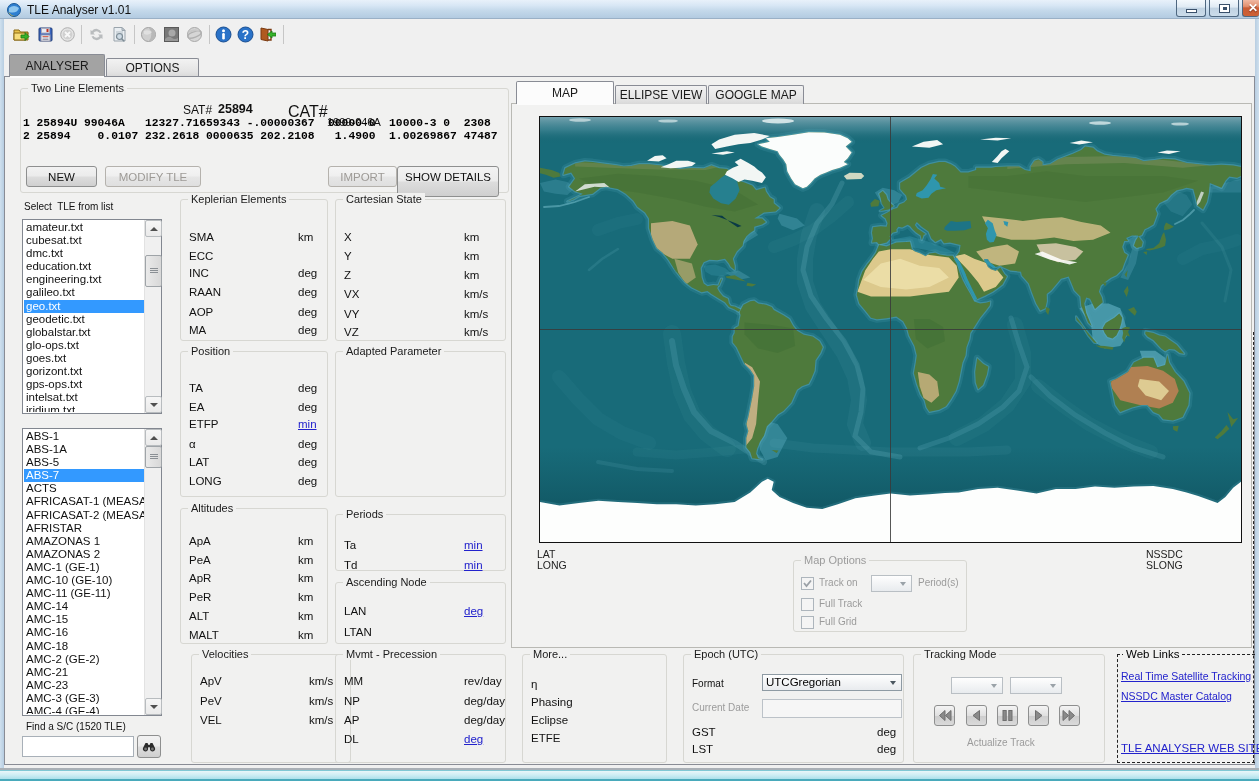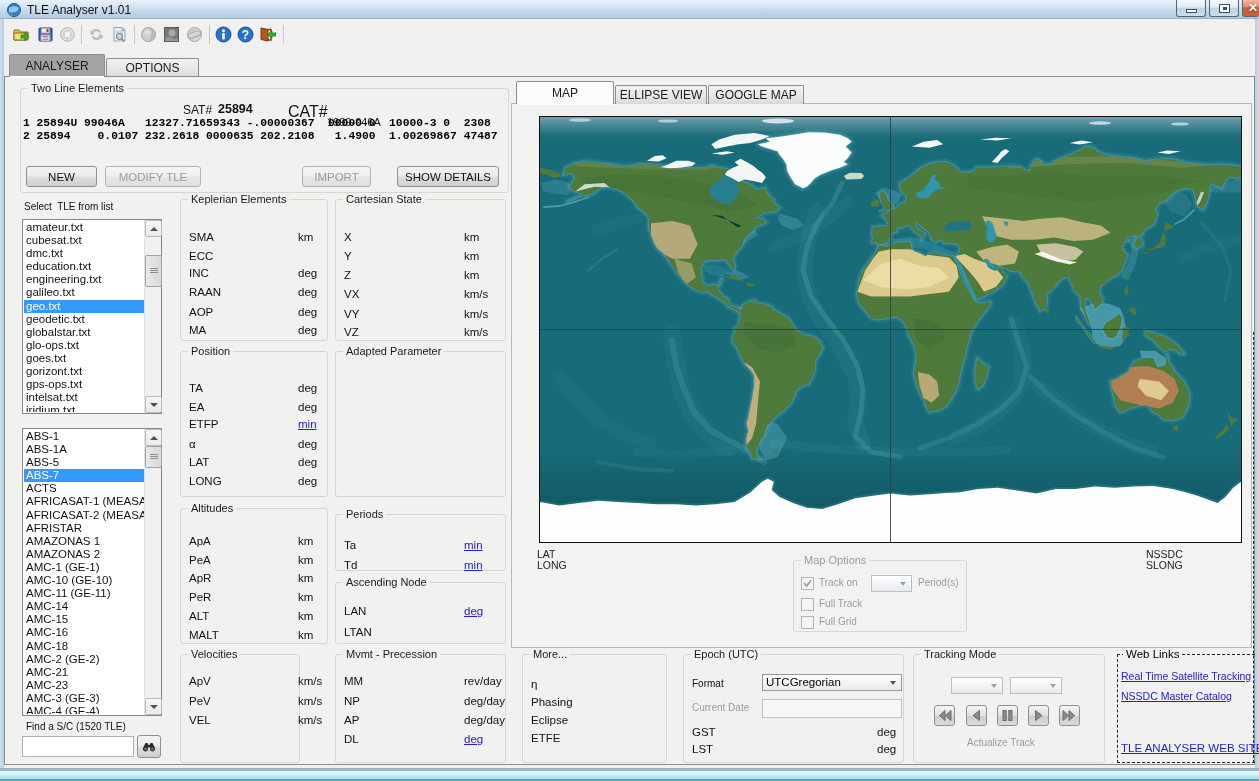--- a/index.html
+++ b/index.html
@@ -145,22 +145,22 @@
 <div class="grp" style="left:20px;top:88px;width:489px;height:105px">
     <span class="gt" style="color:#1a1a1a">Two Line Elements</span>
     <div class="lab" style="left:162px;top:14px;font-size:12px">SAT#</div>
     <div class="lab" style="left:197px;top:13px;font-size:12.5px;font-weight:bold">25894</div>
     <div class="lab" style="left:267px;top:14px;font-size:16px">CAT#</div>
     <div class="lab" style="left:306px;top:27px;font-size:11px;font-weight:normal">1999-046A</div>
     <div class="mono" style="position:absolute;left:2px;top:28px;line-height:13.4px">1 25894U 99046A   12327.71659343 -.00000367  00000-0  10000-3 0  2308
 2 25894    0.0107 232.2618 0000635 202.2108   1.4900  1.00269867 47487</div>
     <div class="btn" style="left:5px;top:77px;width:71px;height:21px;line-height:20px">NEW</div>
     <div class="btn dis" style="left:84px;top:77px;width:96px;height:21px;line-height:20px">MODIFY TLE</div>
-    <div class="btn dis" style="left:281px;top:77px;width:69px;height:21px;line-height:20px">IMPORT</div>
-    <div class="btn" style="left:376px;top:77px;width:102px;height:21px;line-height:20px">SHOW DETAILS</div>
+    <div class="btn dis" style="left:307px;top:77px;width:69px;height:21px;line-height:20px">IMPORT</div>
+    <div class="btn" style="left:376px;top:77px;width:102px;height:31px;line-height:20px">SHOW DETAILS</div>
   </div>
 <div class="lab" style="left:24px;top:201px">Select&nbsp; TLE from list</div>
 <div class="lb" style="left:22px;top:219px;width:140px;height:195px">
 <div class="lbin">
       <div class="li">amateur.txt</div>
       <div class="li">cubesat.txt</div>
       <div class="li">dmc.txt</div>
       <div class="li">education.txt</div>
       <div class="li">engineering.txt</div>
       <div class="li">galileo.txt</div>
@@ -356,21 +356,21 @@
     <span class="gt" style="color:#1a1a1a">Ascending Node</span>
     <div class="pr" style="top:22px">
       <span class="pl">LAN</span>
       <span class="pu" style="left:120px"><span class="lnk">deg</span></span>
     </div>
     <div class="pr" style="top:43px">
       <span class="pl">LTAN</span>
       <span class="pu" style="left:120px"></span>
     </div>
   </div>
-<div class="grp" style="left:180px;top:654px;width:120px;height:109px">
+<div class="grp" style="left:191px;top:654px;width:160px;height:109px">
     <span class="gt" style="color:#1a1a1a">Velocities</span>
     <div class="pr" style="top:20px">
       <span class="pl">ApV</span>
       <span class="pu" style="left:109px">km/s</span>
     </div>
     <div class="pr" style="top:40px">
       <span class="pl">PeV</span>
       <span class="pu" style="left:109px">km/s</span>
     </div>
     <div class="pr" style="top:59px">

